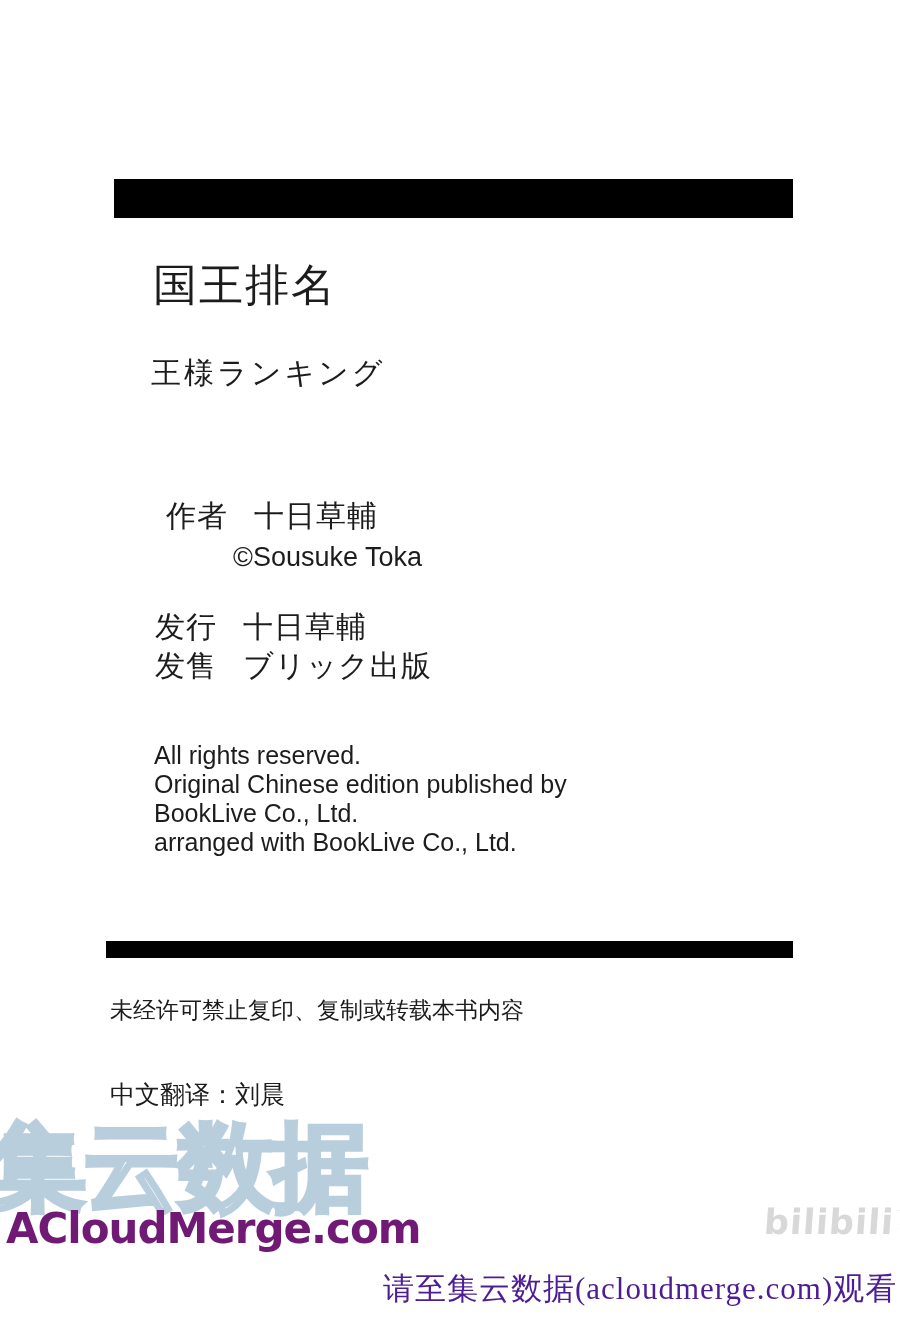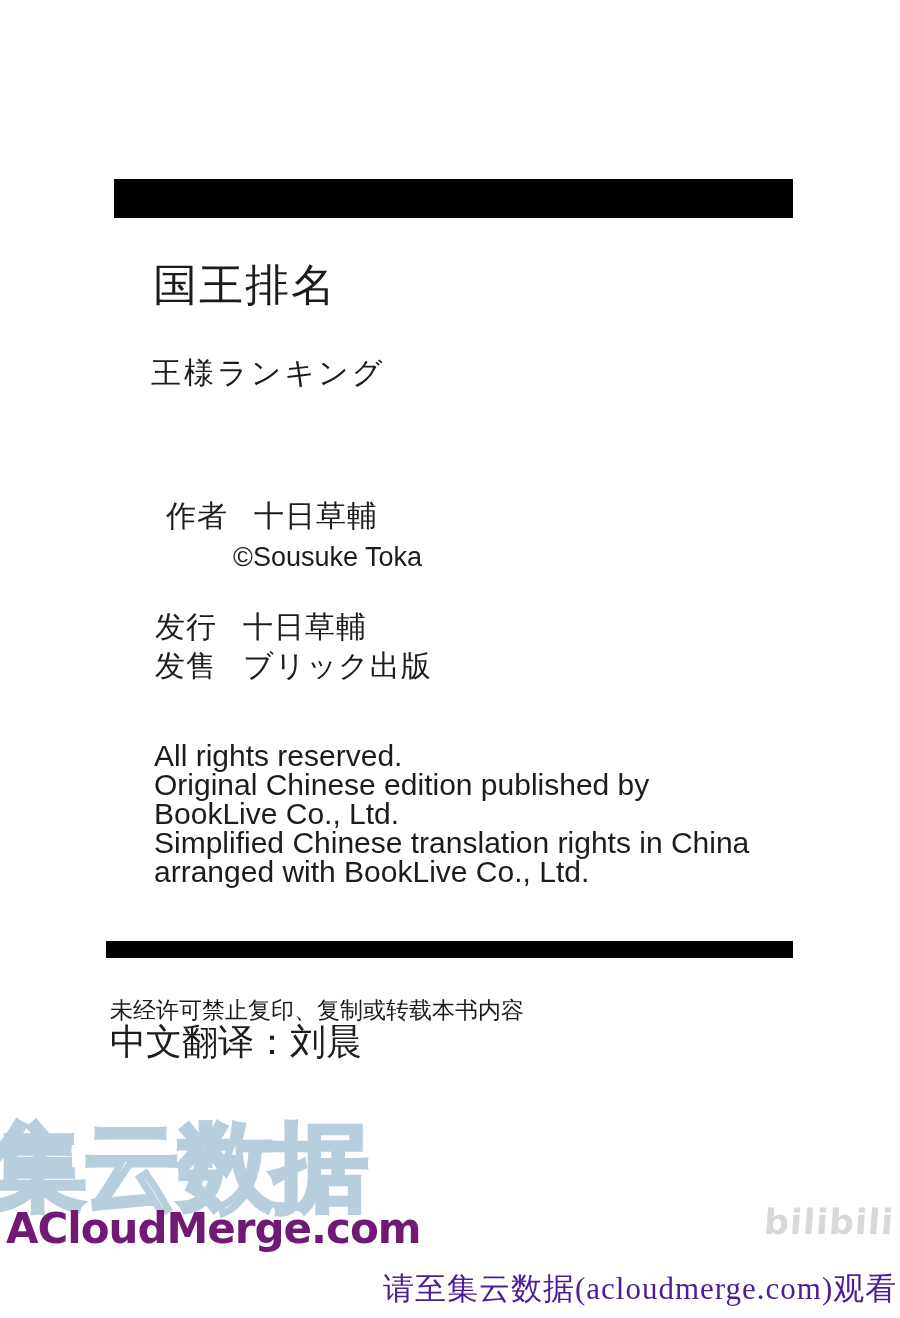--- a/index.html
+++ b/index.html
@@ -16,24 +16,24 @@
   .title-cn{left:153px;top:256px;font-size:44px;letter-spacing:2px;font-weight:500;}
   .title-jp{left:151px;top:306px;font-size:30px;letter-spacing:3px;margin-top:47px;}
 
   .credit{font-size:30px;letter-spacing:1px;}
   .credit .lbl{margin-right:26px;}
   .credit-author{left:166px;top:496px;}
   .copyright{left:233px;top:542px;font-size:27px;}
   .credit-pub{left:155px;top:607px;}
   .credit-sell{left:155px;top:646px;}
 
-  .rights{left:154px;top:741px;font-size:30px;line-height:29px;}
+  .rights{left:154px;top:741px;font-size:25px;line-height:29px;}
 
   .disclaimer{left:110px;top:992px;font-size:23px;line-height:37px;letter-spacing:0px;}
-  .translator{left:110px;top:1018px;font-size:36px;}
+  .translator{left:110px;top:1078px;font-size:25px;}
 
   .wm-cn{
     left:-10px;top:1104px;font-size:96px;font-weight:900;letter-spacing:-2px;
     color:#ffffff;-webkit-text-stroke:4px #b9cedd;
     font-family:"DejaVu Sans",sans-serif;white-space:nowrap;
   }
   .wm-site{
     left:6px;top:1204px;font-size:42px;font-weight:800;letter-spacing:-1px;
     color:#701a75;text-shadow:0 1px 0 #ffffff;
     font-family:"DejaVu Sans",sans-serif;white-space:nowrap;
@@ -67,21 +67,20 @@
   <span class="lbl">发行</span><span>十日草輔</span>
 </div>
 <div class="abs credit credit-sell">
   <span class="lbl">发售</span><span>ブリック出版</span>
 </div>
 
 <div class="abs rights">
   <div>All rights reserved.</div>
   <div>Original Chinese edition published by</div>
   <div>BookLive Co., Ltd.</div>
-  <div>Simplified Chinese translation rights in China</div>
   <div>arranged with BookLive Co., Ltd.</div>
 </div>
 
 <div class="abs bar bar-mid"></div>
 
 <div class="abs disclaimer">
   <div>未经许可禁止复印、复制或转载本书内容</div>
 </div>
 
 <div class="abs translator">中文翻译：刘晨</div>

